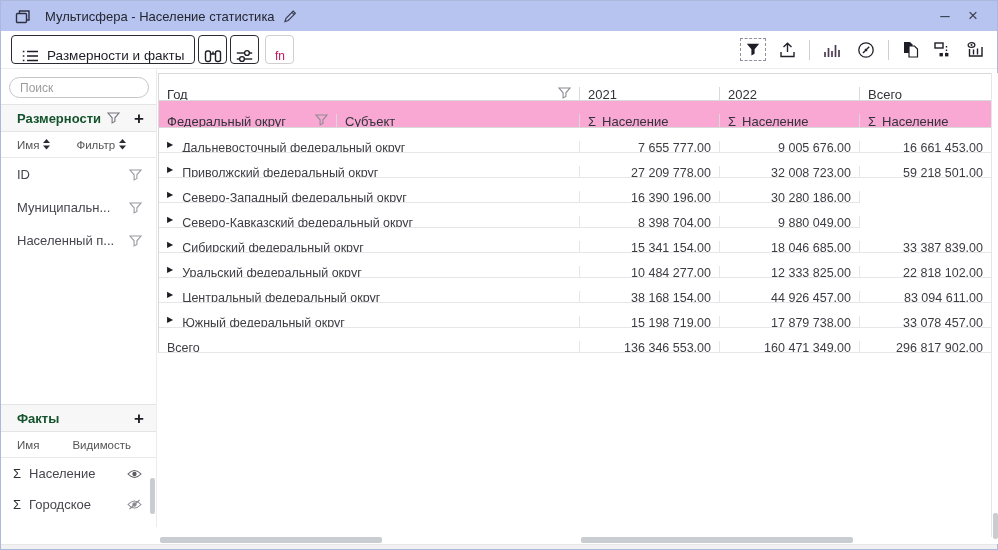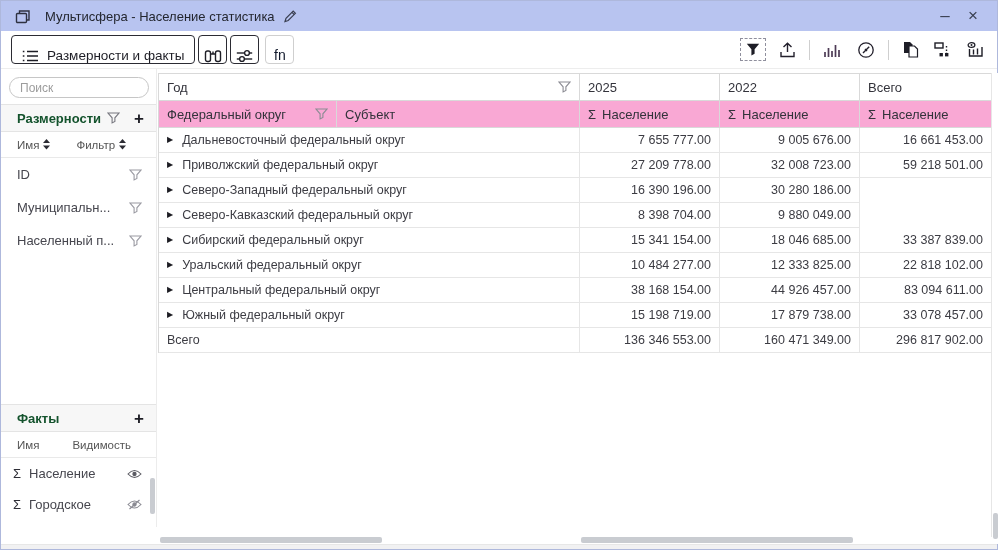--- a/index.html
+++ b/index.html
@@ -34,21 +34,21 @@
   .toolbar {
     height: 38px; background: #fff; border-bottom: 1px solid #ededed;
     display: flex; align-items: center; padding: 0 10px;
   }
   .tb-btn {
     height: 29px; border: 1px solid #2b2b33; border-radius: 4px; background: #fff;
     display: flex; align-items: flex-end; justify-content: center; cursor: pointer;
   }
   .tb-btn.labelled { padding: 0 10px; gap: 8px; font-size: 13.5px; color: #1e1e26; }
   .tb-btn.iconic { width: 29px; margin-left: 3px; }
-  .tb-btn.disabled { border-color: #cfcfcf; color: #0f172a; margin-left: 6px; font-size: 14px; }
+  .tb-btn.disabled { border-color: #cfcfcf; color: #be185d; margin-left: 6px; font-size: 12px; }
   .tb-right { margin-left: auto; display: flex; align-items: center; gap: 11px; }
   .tb-icon { display: flex; align-items: center; justify-content: center; cursor: pointer; padding: 2px; }
   .tb-icon.dashed { border: 1px dashed #8f8f9d; padding: 4px 5px; }
   .tb-sep { width: 1px; height: 20px; background: #cfcfcf; }
   
   .sidebar {
     position: absolute; left: 0; top: 68px; bottom: 22px; width: 156px;
     border-right: 1px solid #ececec; background: #fff; overflow: hidden;
   }
   .search-wrap { padding: 8px 8px 6px 8px; }
@@ -94,21 +94,21 @@
     position: absolute; left: 157px; top: 72px; width: 840px; bottom: 5px;
     background: #fff;
   }
   .grid { width: 833px; border-top: 1px solid #d9d9d9; border-left: 1px solid #d9d9d9; }
   .hrow1, .hrow2, .drow { display: grid; }
   .hrow1 { grid-template-columns: 421px 140px 140px 132px; height: 27px; }
   .hrow2 { grid-template-columns: 178px 243px 140px 140px 132px; height: 27px; background: #f9a8d4; }
   .drow  { grid-template-columns: 421px 140px 140px 132px; height: 25px; }
   .cell {
     border-right: 1px solid #d9d9d9; border-bottom: 1px solid #d9d9d9;
-    display: flex; align-items: center; padding: 0 8px; overflow: hidden; white-space: nowrap;
+    display: flex; padding: 0 8px; overflow: hidden; white-space: nowrap; margin-top: 13px;
   }
   .hrow1 .cell { font-size: 13px; color: #33333b; background: #fff; }
   .hrow2 .cell { font-size: 13px; color: #33333b; }
   .drow .cell { border-right-color: #e6e6e6; border-bottom-color: #e6e6e6; font-size: 12.5px; color: #3c3c43; }
   .cell.num { justify-content: flex-end; }
   .cell .funnel { margin-left: auto; display: flex; cursor: pointer; }
   .cell .sigma { margin-right: 6px; font-size: 13px; }
   .row-name { gap: 9px; cursor: pointer; }
   .expand { font-size: 8px; color: #1c1c22; line-height: 1; cursor: pointer; }
   .total-row .cell { font-size: 12.5px; }
@@ -333,21 +333,21 @@
     <div class="grid">
       <div class="hrow1">
         <div class="cell">
           <span>Год</span>
           <span class="funnel">
             <svg width="13" height="12" viewBox="0 0 13 12" fill="none" stroke="#8b8b93" stroke-width="1.1">
                 <path d="M1 1 h11 l-4.1 4.8 v3.6 l-2.8 1.5 v-5.1 z"></path>
               </svg>
           </span>
         </div>
-        <div class="cell">2025</div>
+        <div class="cell">2021</div>
         <div class="cell">2022</div>
         <div class="cell">Всего</div>
       </div>
 
       <div class="hrow2">
         <div class="cell">
           <span>Федеральный округ</span>
           <span class="funnel">
             <svg width="13" height="12" viewBox="0 0 13 12" fill="none" stroke="#8b8b93" stroke-width="1.1">
                 <path d="M1 1 h11 l-4.1 4.8 v3.6 l-2.8 1.5 v-5.1 z"></path>

